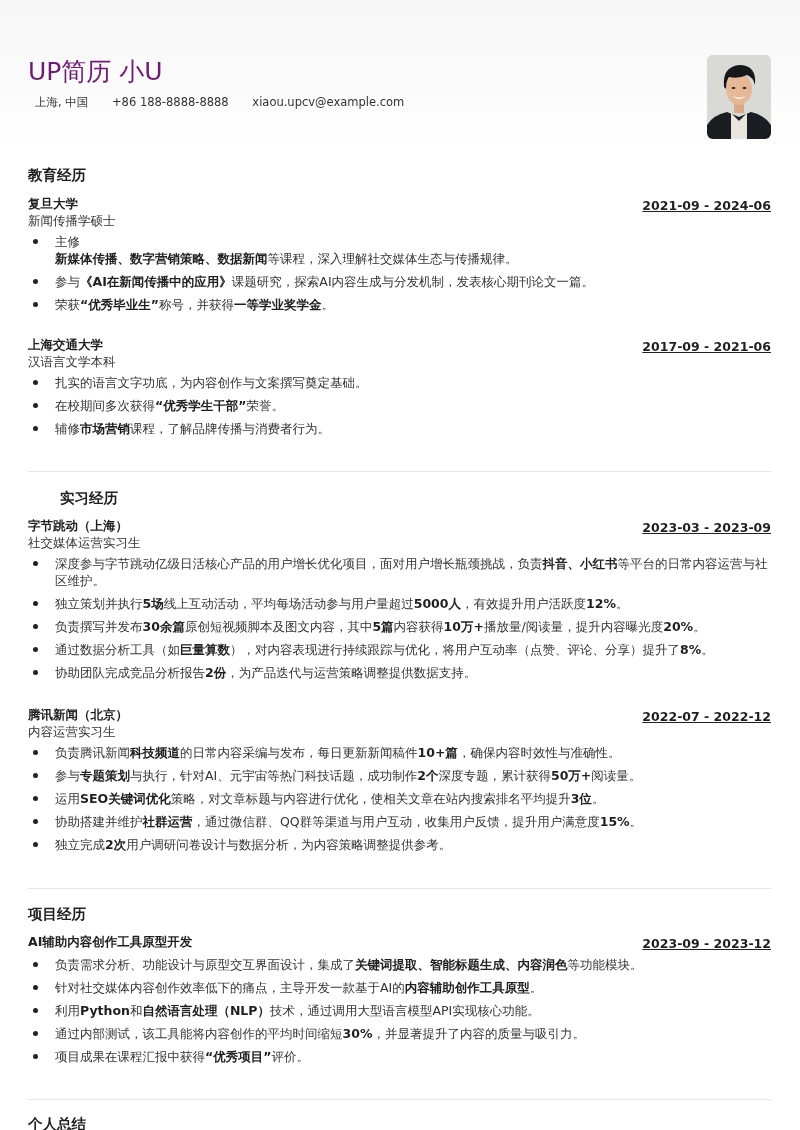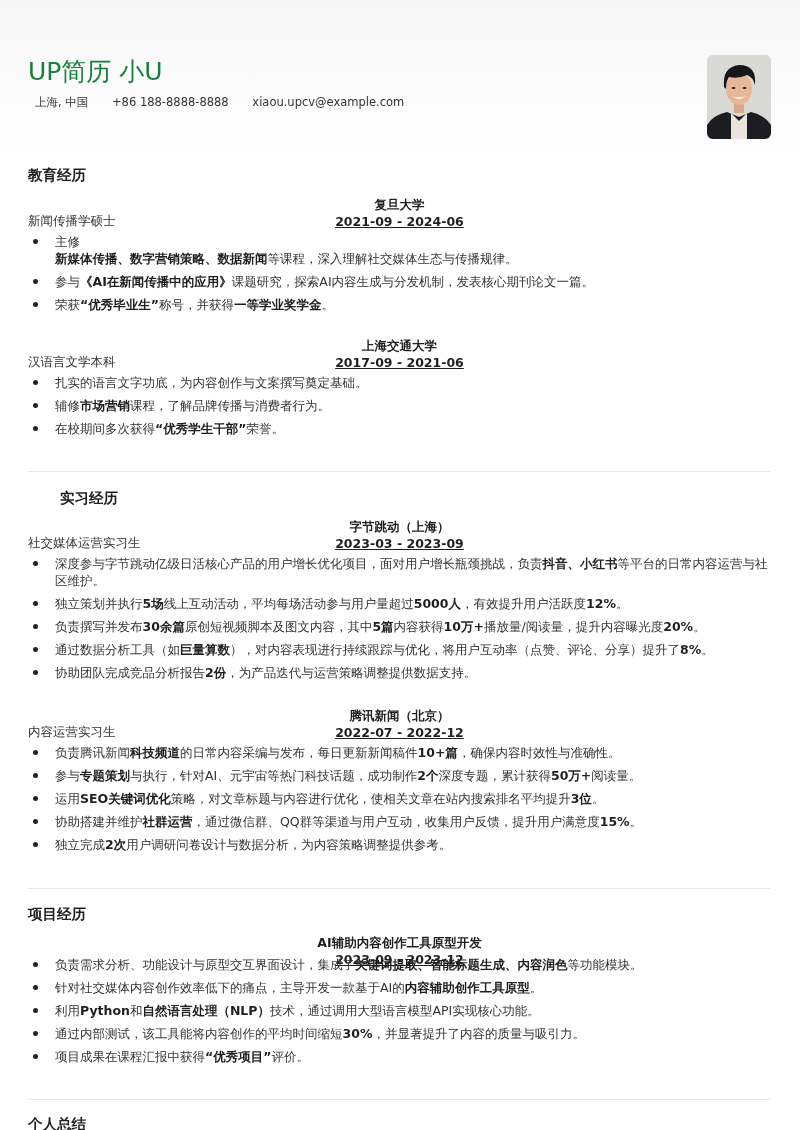--- a/index.html
+++ b/index.html
@@ -9,42 +9,41 @@
       color: #222222;
       font-size: 12.5px;
       position: relative;
     }
     .header {
       position: absolute; left: 0; top: 0; width: 800px; height: 150px;
       background: linear-gradient(to bottom, #f7f7f8 0%, #fbfbfc 60%, #ffffff 100%);
     }
     .name {
       position: absolute; left: 28px; top: 55px;
-      font-size: 25px; font-weight: 500; color: #15803d; letter-spacing: 0px;
+      font-size: 25px; font-weight: 500; color: #701a75; letter-spacing: 0px;
       white-space: nowrap;
     }
     .contact {
       position: absolute; left: 35px; top: 95px;
       font-size: 11.5px; color: #333; white-space: nowrap;
     }
     .contact span { margin-right: 20px; }
     .photo {
       position: absolute; left: 707px; top: 55px; width: 64px; height: 84px;
       border-radius: 6px; overflow: hidden; background: #d8d8d6;
     }
     .section {
       position: absolute; left: 28px; width: 743px;
     }
     .section-title {
       font-size: 14.5px; font-weight: 700; color: #1f1f1f; white-space: nowrap;
     }
     .entry-head {
-      display: flex; justify-content: space-between; align-items: center;
+      display: flex; justify-content: space-between; align-items: flex-end;
       height: 16px;
-      flex-direction: column;
     }
     .entry-name { font-weight: 700; font-size: 12.5px; color: #1f1f1f; white-space: nowrap; }
     .entry-date { font-weight: 700; font-size: 12.5px; color: #1f1f1f; white-space: nowrap; text-decoration: underline; }
     .entry-sub {
       display: flex; height: 17px;
       font-size: 12.5px; color: #333;
     }
     ul.bullets { list-style: none; margin-top: 3px; }
     ul.bullets li {
       position: relative; padding-left: 27px; font-size: 12.5px; color: #333;
@@ -109,22 +108,22 @@
   <div class="entry-head">
     <span class="entry-name">上海交通大学</span>
     <span class="entry-date">2017-09 - 2021-06</span>
   </div>
   <div class="entry-sub">
     <span>汉语言文学</span>
     <span>本科</span>
   </div>
   <ul class="bullets">
       <li>扎实的语言文字功底，为内容创作与文案撰写奠定基础。</li>
+      <li>在校期间多次获得<b>“优秀学生干部”</b>荣誉。</li>
       <li>辅修<b>市场营销</b>课程，了解品牌传播与消费者行为。</li>
-      <li>在校期间多次获得<b>“优秀学生干部”</b>荣誉。</li>
     </ul>
 </div>
 
 <div class="divider" style="top:471px;"></div>
 
 <div class="section" style="top:489px;margin-left:32px;">
   <div class="section-title">实习经历</div>
 </div>
 
 <div class="section" style="top:519px;">

